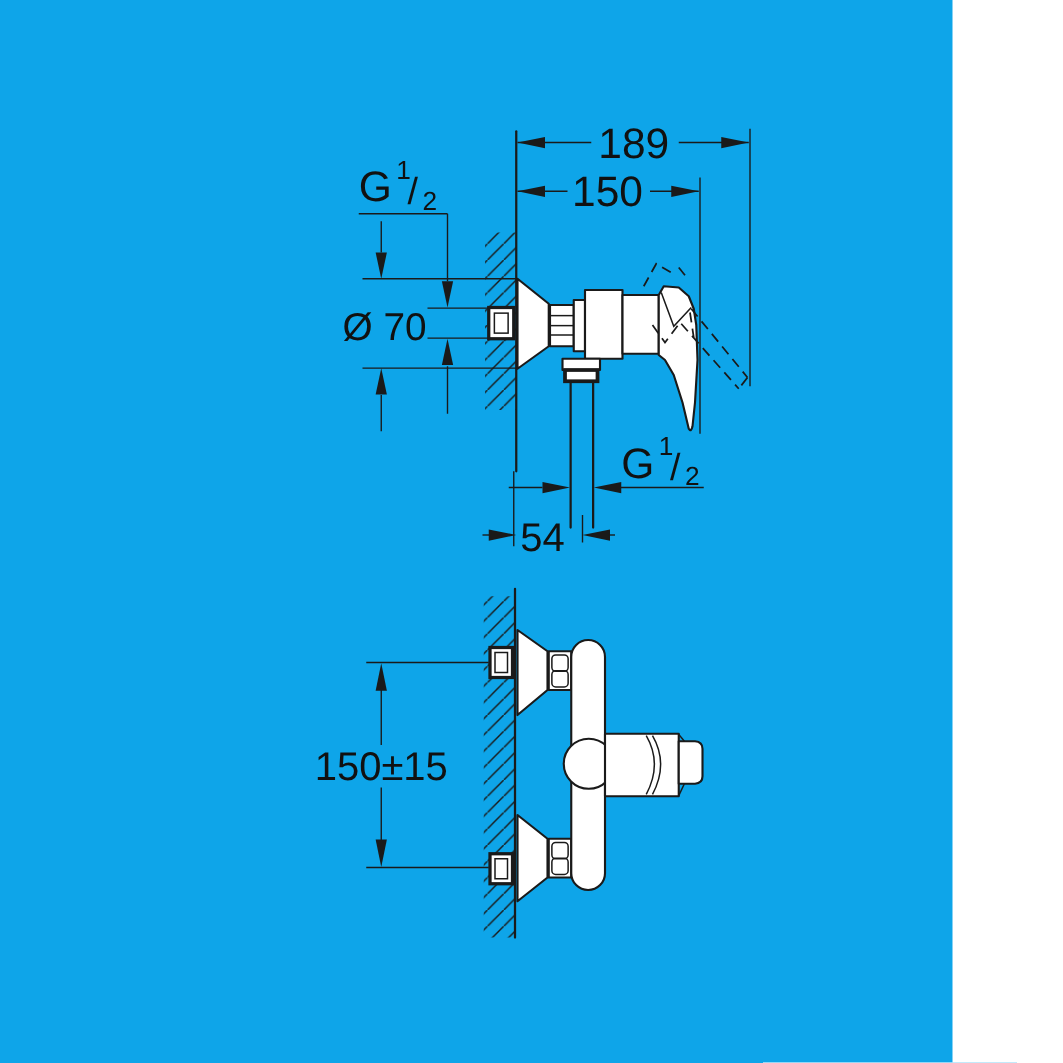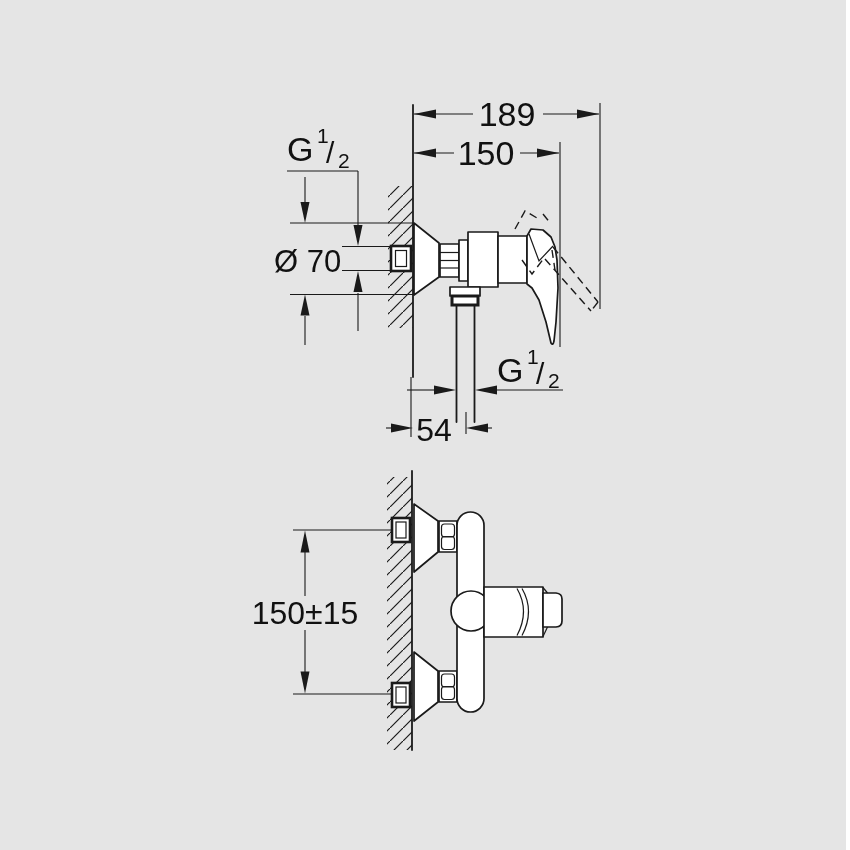--- a/index.html
+++ b/index.html
@@ -1,16 +1,16 @@
 <!DOCTYPE html>
 <html><head>
 <meta charset="utf-8">
 <style>
   html,body{margin:0;padding:0;background:#ffffff;}
-  .stage{width:846px;height:850px;background:#e5e5e5;position:relative;font-family:"Liberation Sans",sans-serif;}
+  .stage{width:762px;height:850px;background:#0ea5e9;position:relative;font-family:"Liberation Sans",sans-serif;}
   svg{display:block;}
   .lw   {stroke:#1a1a1a;stroke-width:1.8;fill:none;stroke-linecap:round;}
   .part {stroke:#1a1a1a;stroke-width:1.7;fill:#ffffff;stroke-linejoin:round;}
   .part2{stroke:#1a1a1a;stroke-width:2.6;fill:#ffffff;}
   .part3{stroke:#1a1a1a;stroke-width:3;fill:#ffffff;}
   .inner{stroke:#1a1a1a;stroke-width:1.2;fill:none;}
   .thin {stroke:#1a1a1a;stroke-width:1.1;fill:none;}
   .dash {stroke:#1a1a1a;stroke-width:1.4;fill:none;stroke-dasharray:8 5;}
   .arrow{fill:#1a1a1a;stroke:none;}
   .dimtext{font-size:34px;fill:#111111;}

